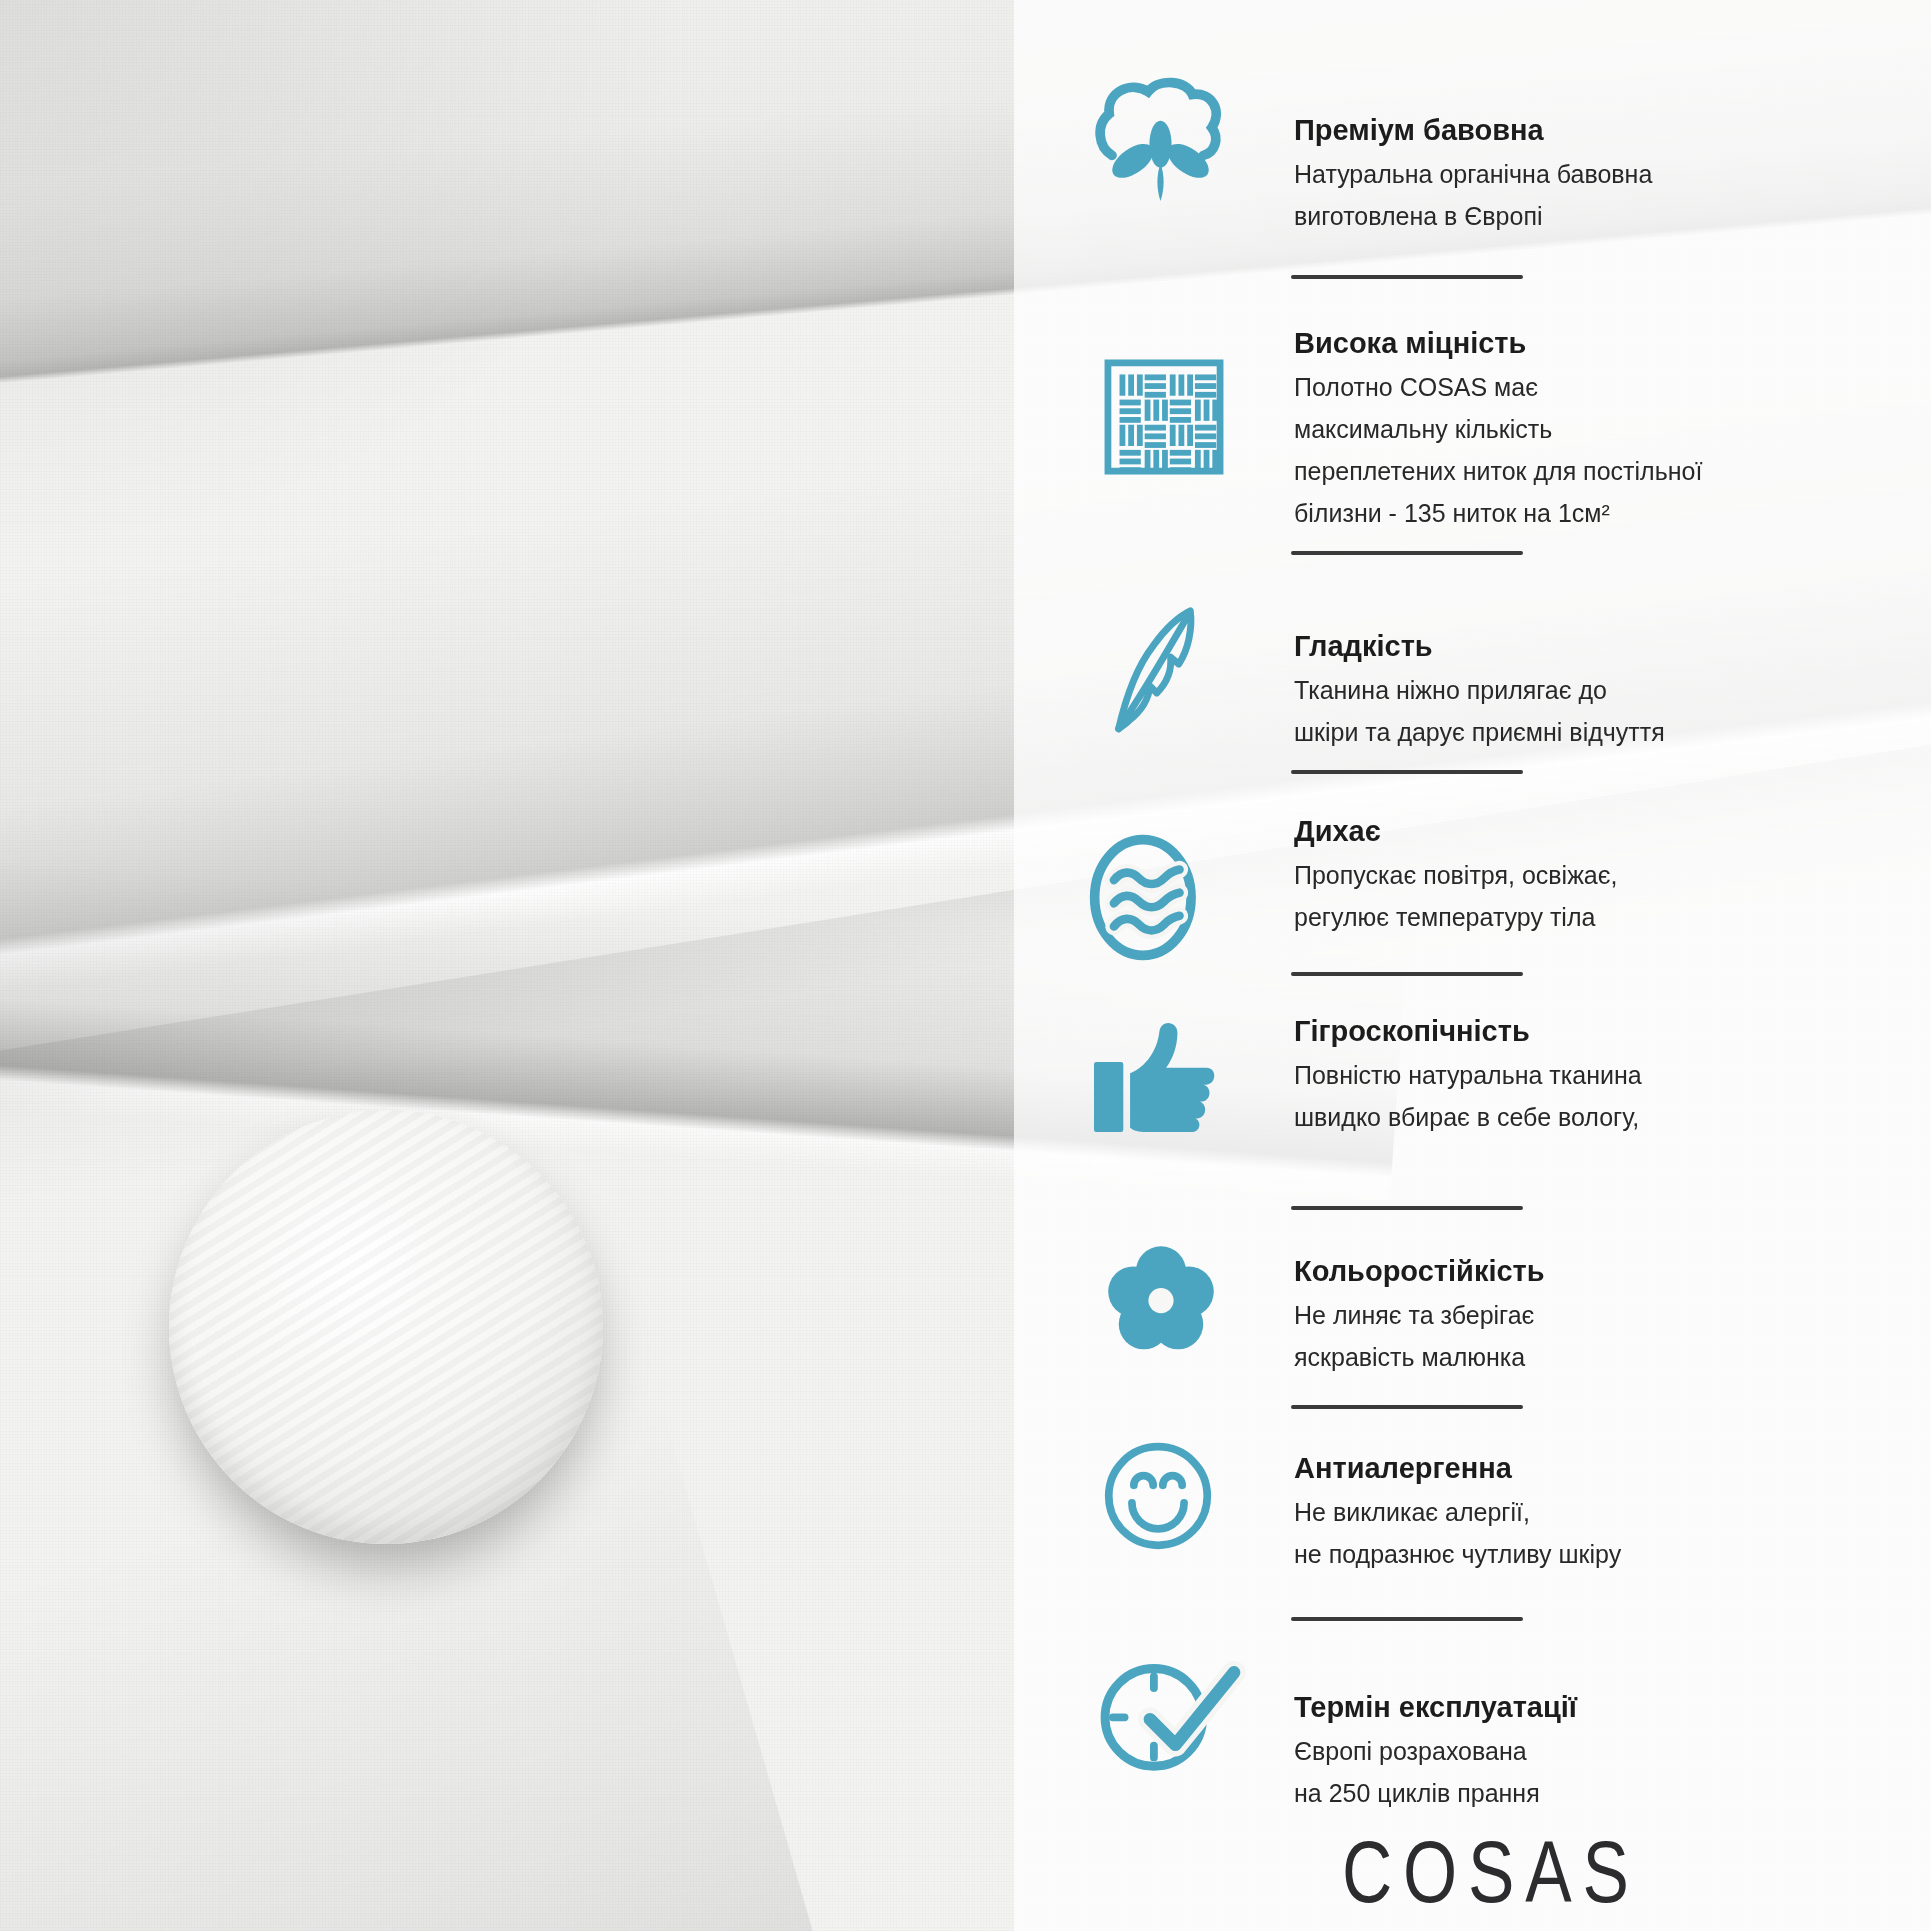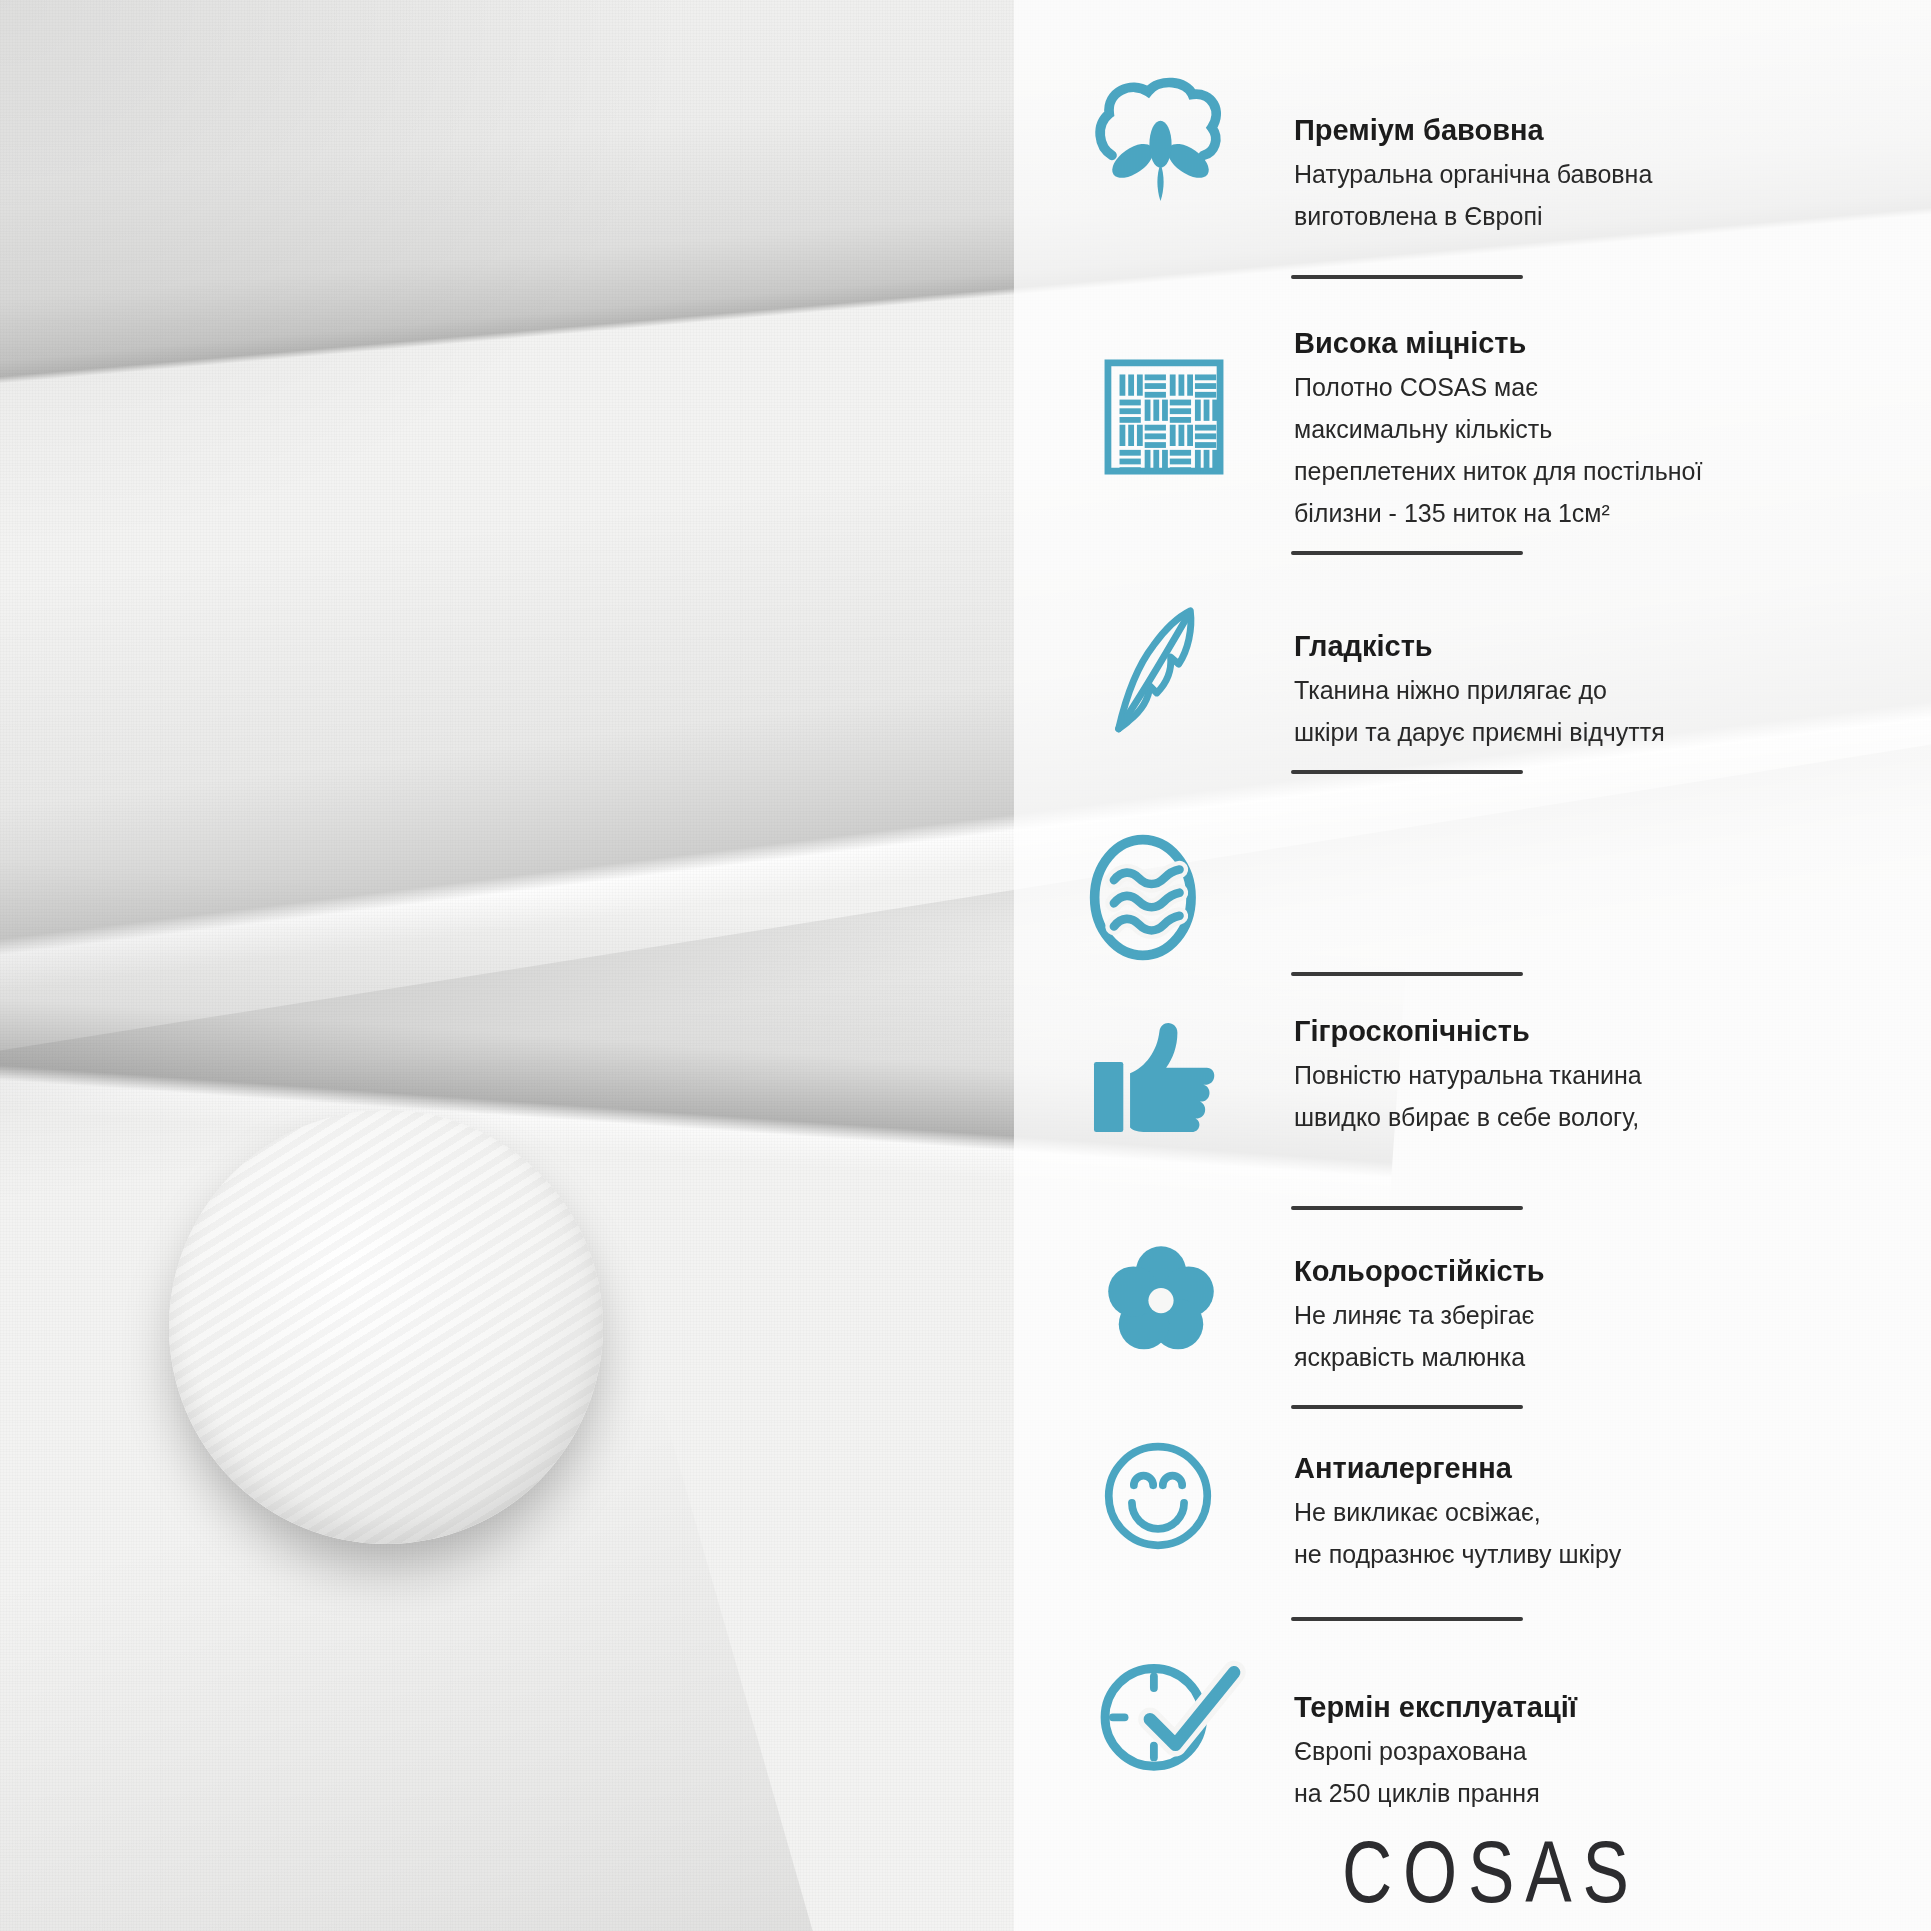--- a/index.html
+++ b/index.html
@@ -164,20 +164,27 @@
         <g stroke-linecap="round" fill="none">
           <path class="ic-halo" stroke-width="18" d="M 30,52 c 8,-10 18,-10 26,-2 c 8,8 18,8 26,0 c 6,-6 10,-8 16,-9"></path>
           <path class="ic-stroke" stroke-width="9" d="M 30,52 c 8,-10 18,-10 26,-2 c 8,8 18,8 26,0 c 6,-6 10,-8 16,-9"></path>
           <path class="ic-halo" stroke-width="18" d="M 30,76 c 8,-10 18,-10 26,-2 c 8,8 18,8 26,0 c 6,-6 10,-8 16,-9"></path>
           <path class="ic-stroke" stroke-width="9" d="M 30,76 c 8,-10 18,-10 26,-2 c 8,8 18,8 26,0 c 6,-6 10,-8 16,-9"></path>
           <path class="ic-halo" stroke-width="18" d="M 30,100 c 8,-10 18,-10 26,-2 c 8,8 18,8 26,0 c 6,-6 10,-8 16,-9"></path>
           <path class="ic-stroke" stroke-width="9" d="M 30,100 c 8,-10 18,-10 26,-2 c 8,8 18,8 26,0 c 6,-6 10,-8 16,-9"></path>
         </g>
       </svg>
     </div>
+    <div class="sec s4">
+      <h3>Дихає</h3>
+      <div class="lines">
+        <div class="ln">Пропускає повітря, освіжає,</div>
+        <div class="ln">регулює температуру тіла</div>
+      </div>
+    </div>
     <div class="dv d4"></div>
 
     <div class="icon i5">
       <svg viewBox="0 0 118 110">
         <rect class="ic-fill" x="0" y="40" width="26" height="62" rx="2"></rect>
         <path class="ic-fill" d="M 32,98 L 32,50 C 46,44 56,30 58,13 C 59,2 74,3 74,14 C 74,26 70,37 64,45 L 100,45 C 109,45 109,59 100,60 L 97,60 C 105,62 104,74 96,75 L 94,75 C 101,78 100,89 92,90 L 90,90 C 96,93 94,102 87,102 L 46,102 C 40,102 35,101 32,98 Z"></path>
       </svg>
     </div>
     <div class="sec s5">
       <h3>Гігроскопічність</h3>
@@ -211,21 +218,21 @@
       <svg viewBox="0 0 118 118">
         <circle class="ic-stroke" stroke-width="8" cx="59" cy="59" r="51"></circle>
         <path class="ic-stroke" stroke-width="8" stroke-linecap="round" d="M 34,48 a 10,10 0 0 1 20,0"></path>
         <path class="ic-stroke" stroke-width="8" stroke-linecap="round" d="M 64,48 a 10,10 0 0 1 20,0"></path>
         <path class="ic-stroke" stroke-width="8" stroke-linecap="round" d="M 32,66 a 27,27 0 0 0 54,0"></path>
       </svg>
     </div>
     <div class="sec s7">
       <h3>Антиалергенна</h3>
       <div class="lines">
-        <div class="ln">Не викликає освіжає,</div>
+        <div class="ln">Не викликає алергії,</div>
         <div class="ln">не подразнює чутливу шкіру</div>
       </div>
     </div>
     <div class="dv d7"></div>
 
     <div class="icon i8">
       <svg viewBox="0 0 150 132">
         <circle class="ic-stroke" stroke-width="9" cx="58" cy="72" r="50"></circle>
         <g class="ic-stroke" stroke-width="8" stroke-linecap="round">
           <path d="M 58,30 v 12"></path>

